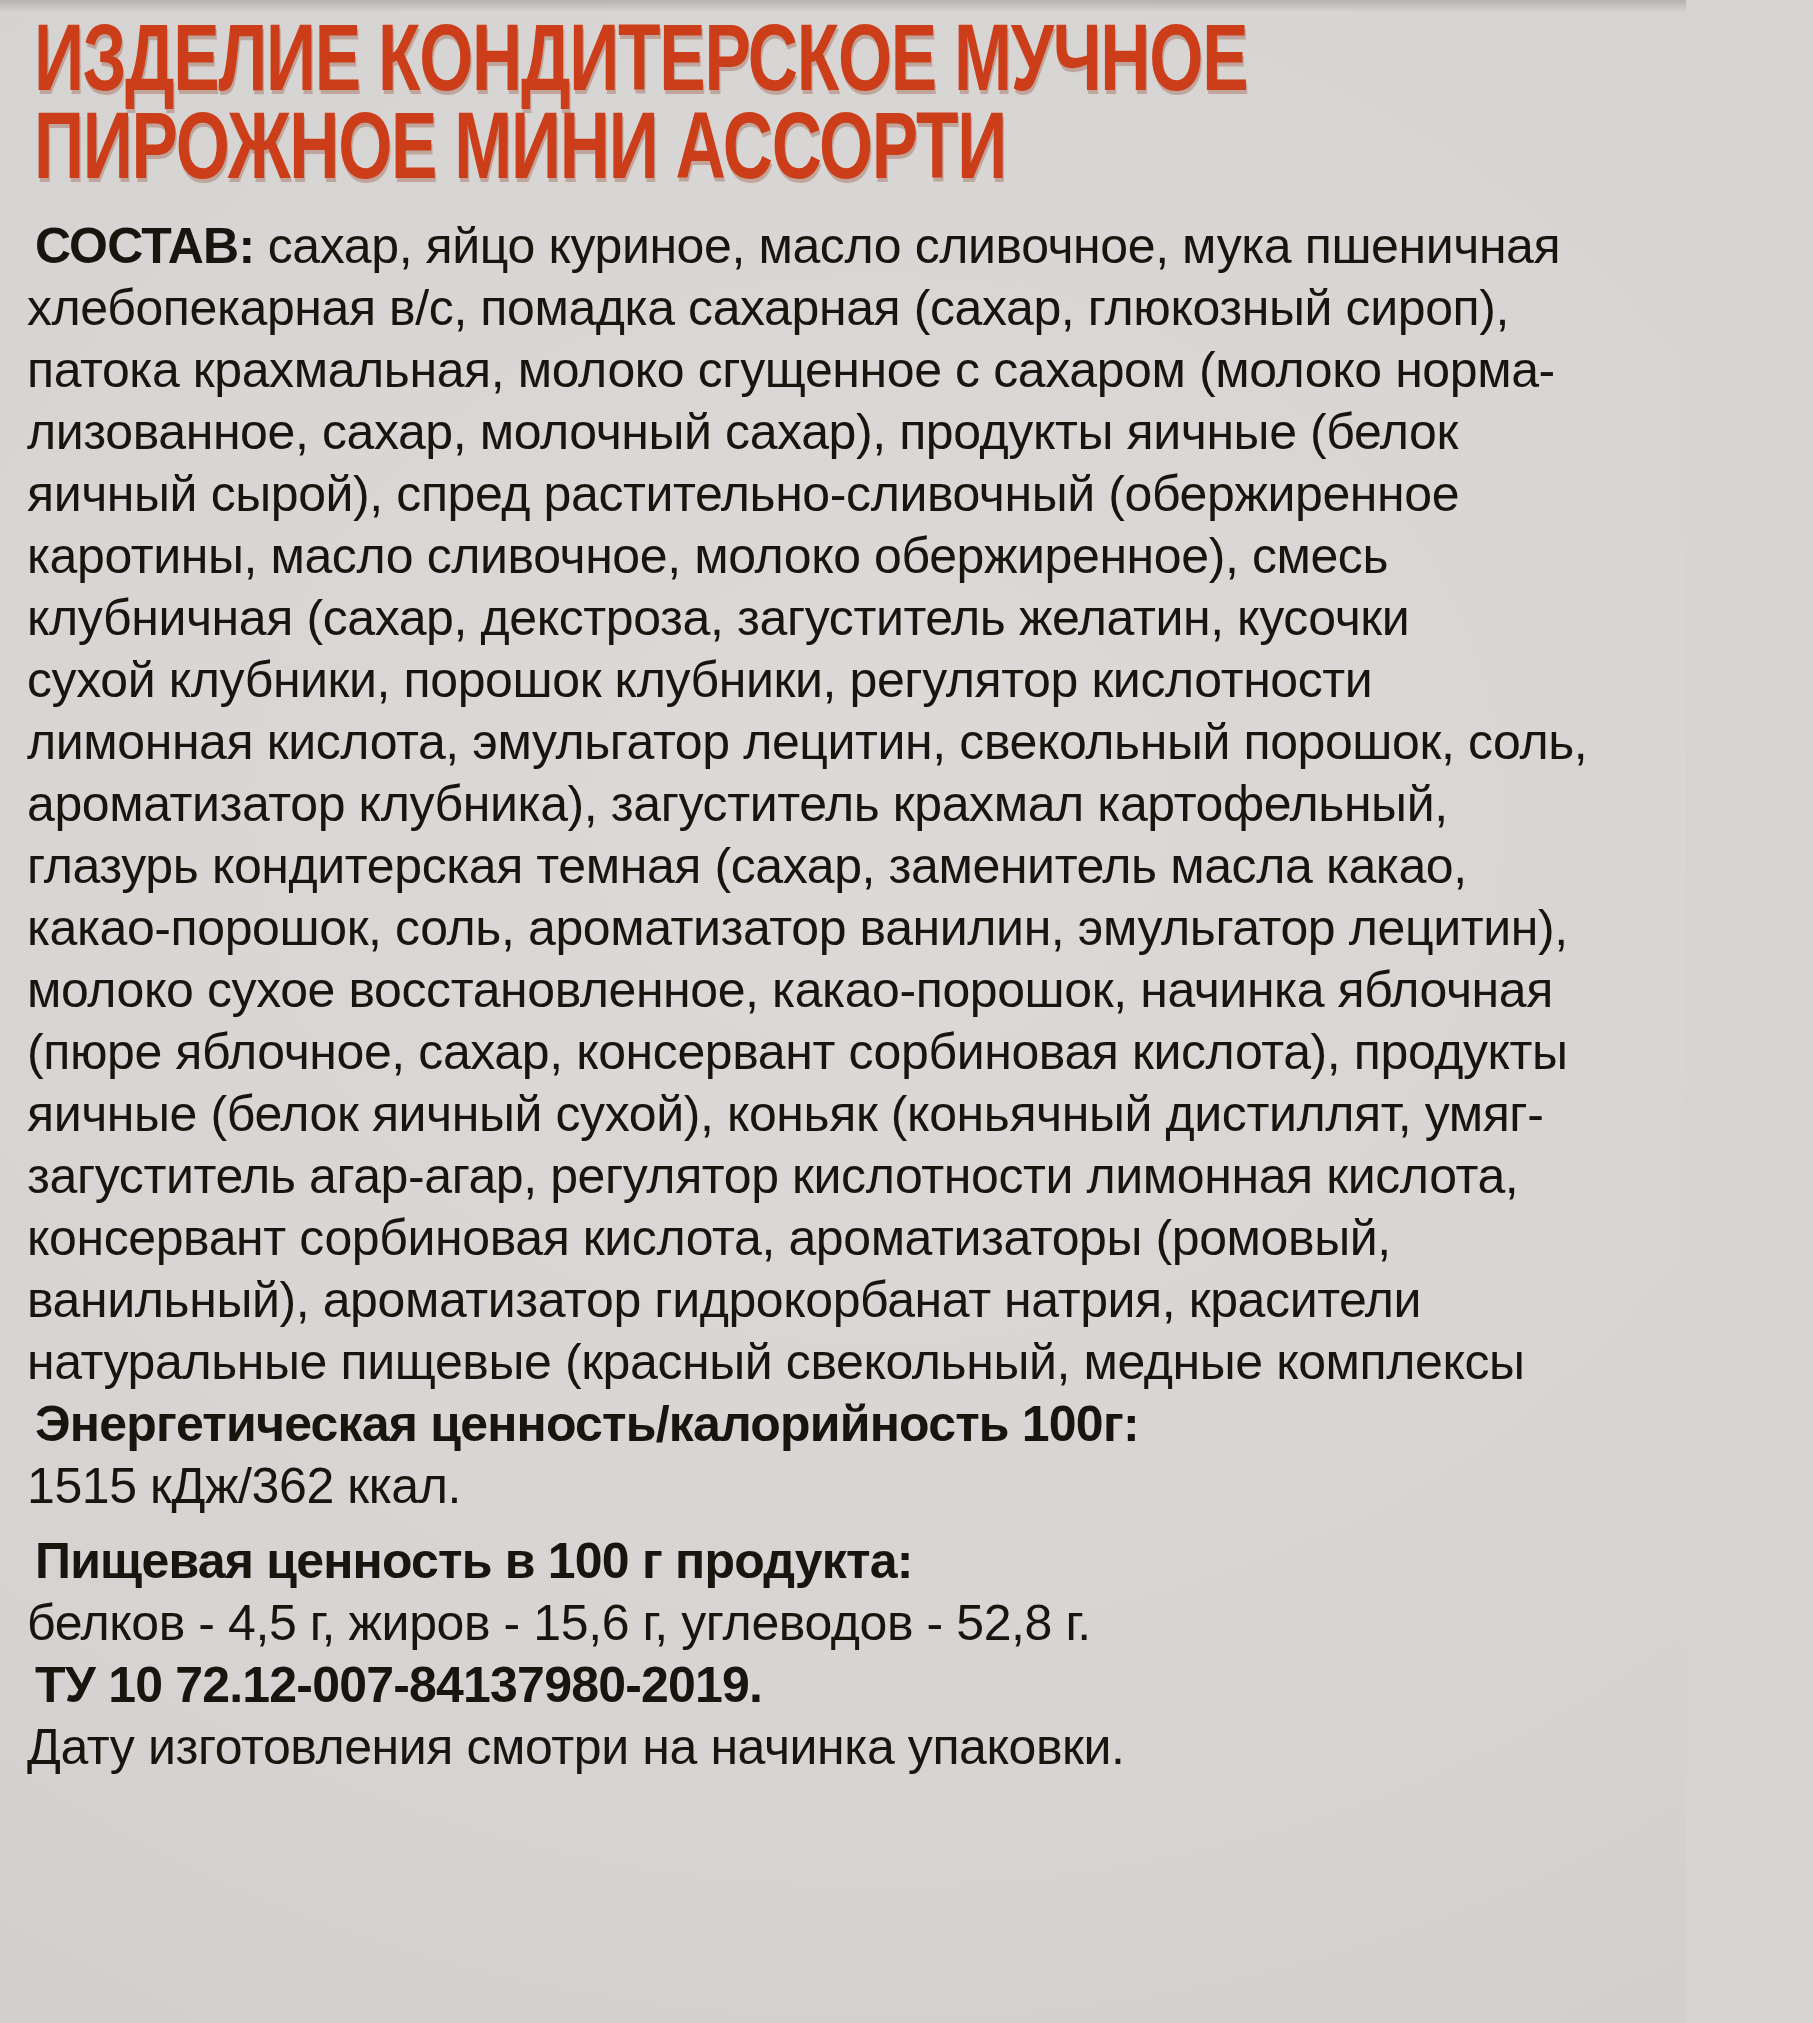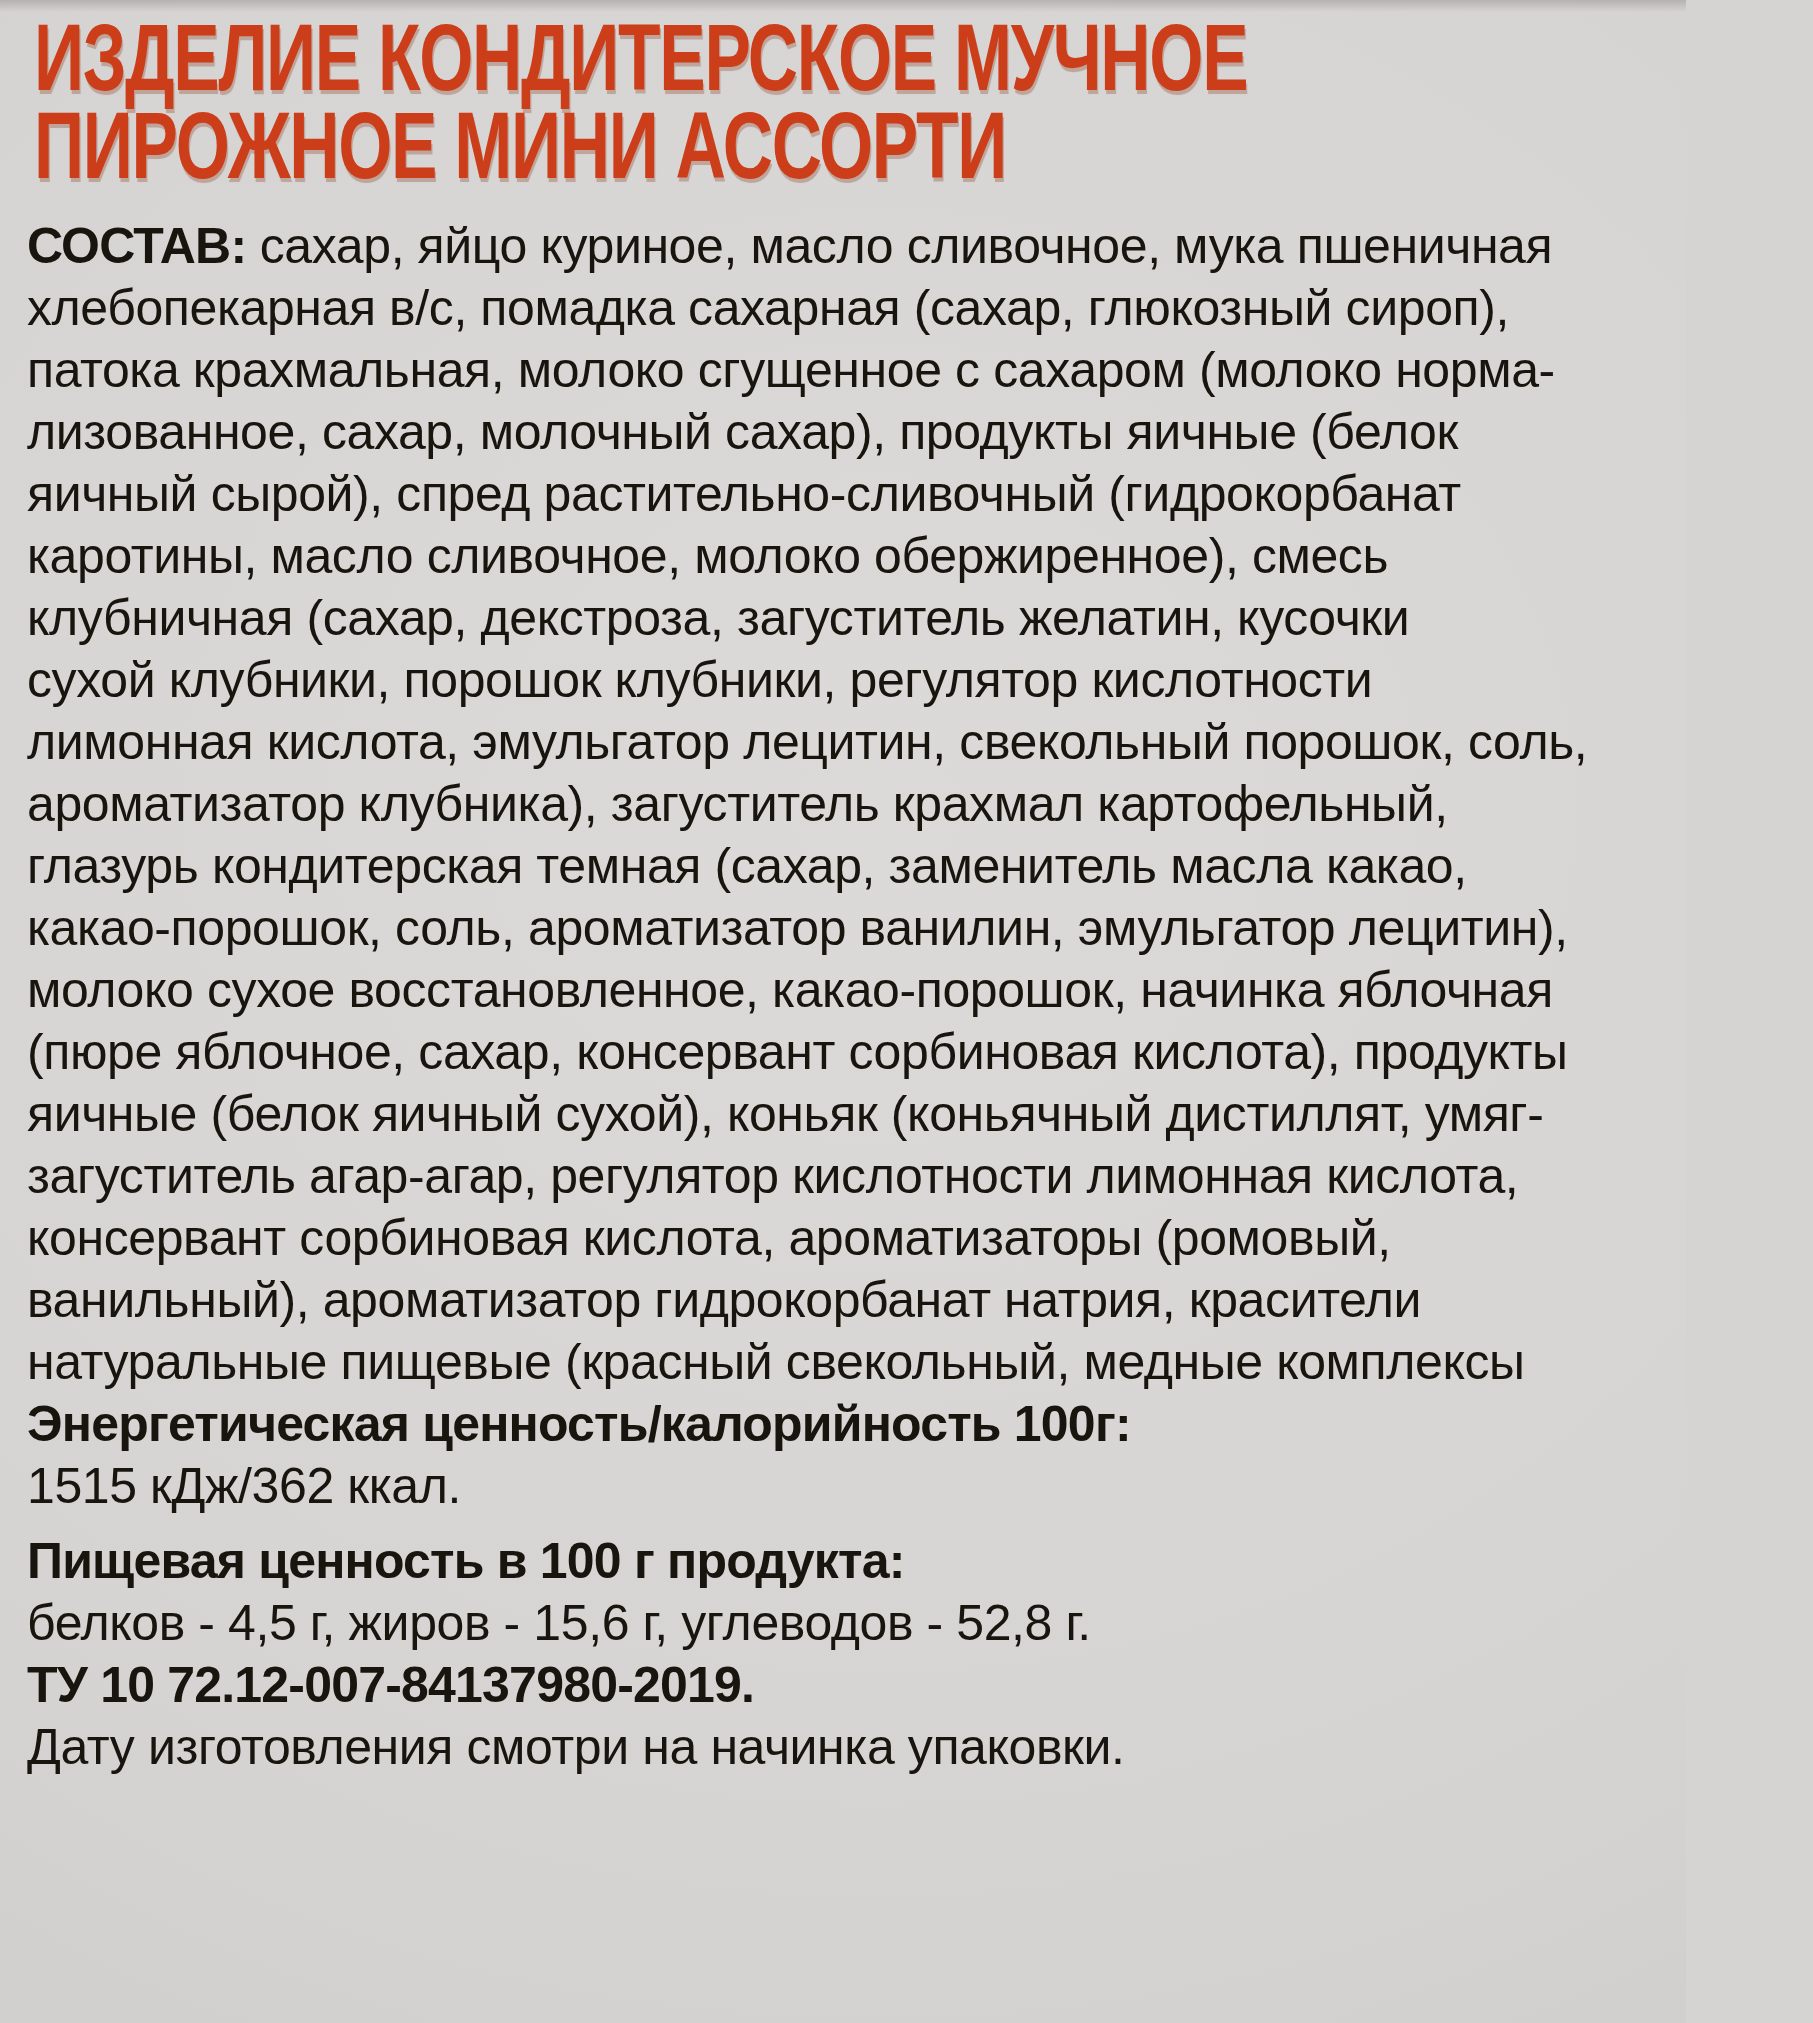--- a/index.html
+++ b/index.html
@@ -46,36 +46,37 @@
     line-height: 62px;
     letter-spacing: -0.4px;
     color: var(--text-color, #18150f);
   }
   .line {
     white-space: nowrap;
   }
   .line b {
     font-weight: bold;
     letter-spacing: -0.8px;
+    margin-left: 8px;
   }
 </style>
 </head>
 <body style="background: rgb(214, 212, 210);">
 
 <div class="page">
   <h1 class="title">
     <div>ИЗДЕЛИЕ КОНДИТЕРСКОЕ МУЧНОЕ</div>
     <div>ПИРОЖНОЕ МИНИ АССОРТИ</div>
   </h1>
   <div class="lines">
       <div class="line"><b>СОСТАВ:</b><span> сахар, яйцо куриное, масло сливочное, мука пшеничная</span></div>
       <div class="line"><span>хлебопекарная в/с, помадка сахарная (сахар, глюкозный сироп),</span></div>
       <div class="line"><span>патока крахмальная, молоко сгущенное с сахаром (молоко норма-</span></div>
       <div class="line"><span>лизованное, сахар, молочный сахар), продукты яичные (белок</span></div>
-      <div class="line"><span>яичный сырой), спред растительно-сливочный (гидрокорбанат</span></div>
+      <div class="line"><span>яичный сырой), спред растительно-сливочный (обержиренное</span></div>
       <div class="line"><span>каротины, масло сливочное, молоко обержиренное), смесь</span></div>
       <div class="line"><span>клубничная (сахар, декстроза, загуститель желатин, кусочки</span></div>
       <div class="line"><span>сухой клубники, порошок клубники, регулятор кислотности</span></div>
       <div class="line"><span>лимонная кислота, эмульгатор лецитин, свекольный порошок, соль,</span></div>
       <div class="line"><span>ароматизатор клубника), загуститель крахмал картофельный,</span></div>
       <div class="line"><span>глазурь кондитерская темная (сахар, заменитель масла какао,</span></div>
       <div class="line"><span>какао-порошок, соль, ароматизатор ванилин, эмульгатор лецитин),</span></div>
       <div class="line"><span>молоко сухое восстановленное, какао-порошок, начинка яблочная</span></div>
       <div class="line"><span>(пюре яблочное, сахар, консервант сорбиновая кислота), продукты</span></div>
       <div class="line"><span>яичные (белок яичный сухой), коньяк (коньячный дистиллят, умяг-</span></div>

